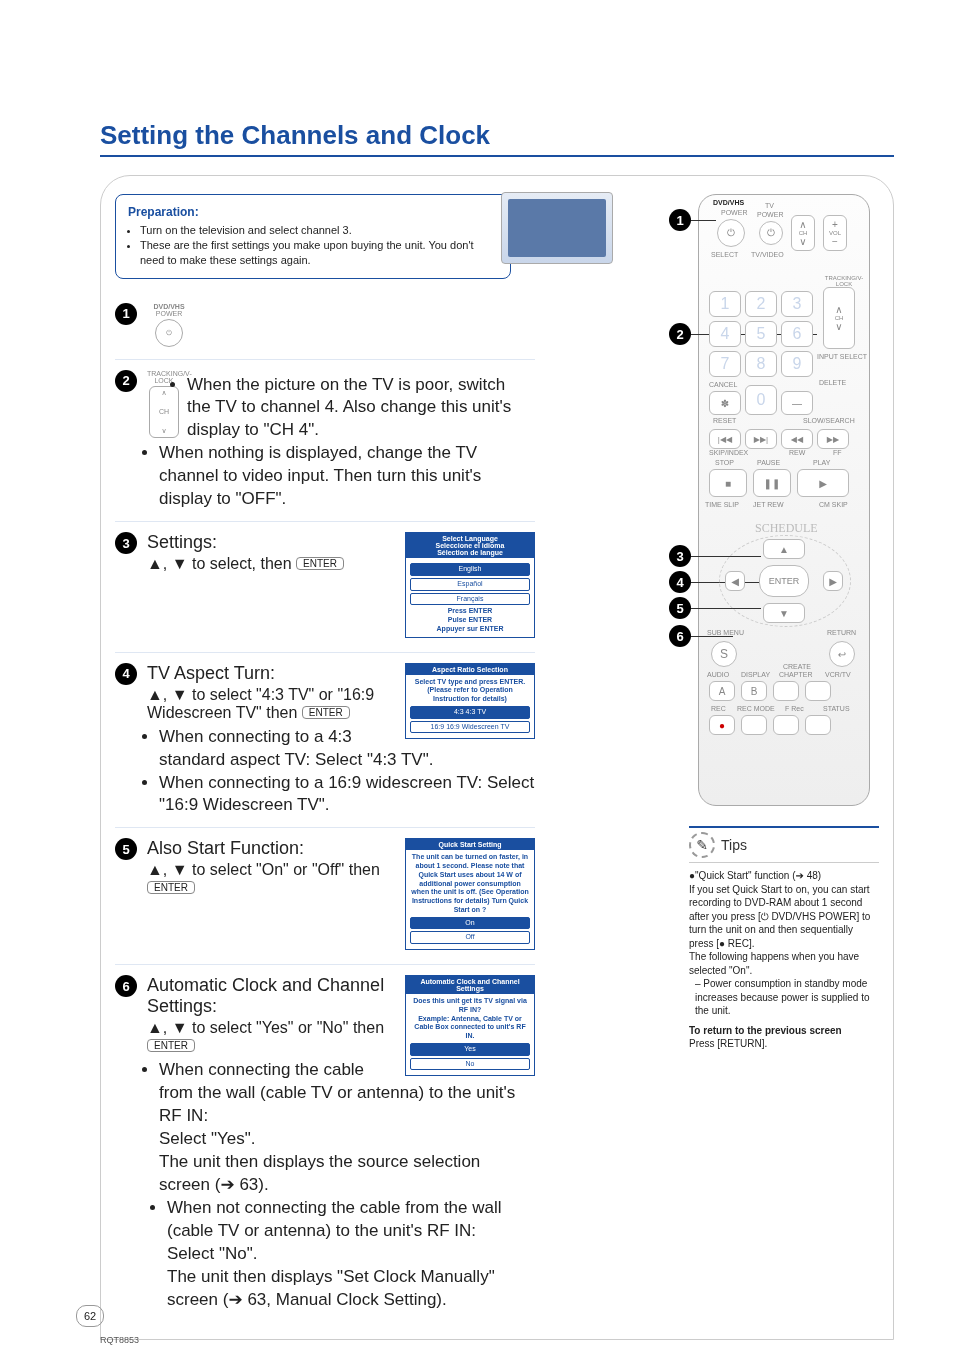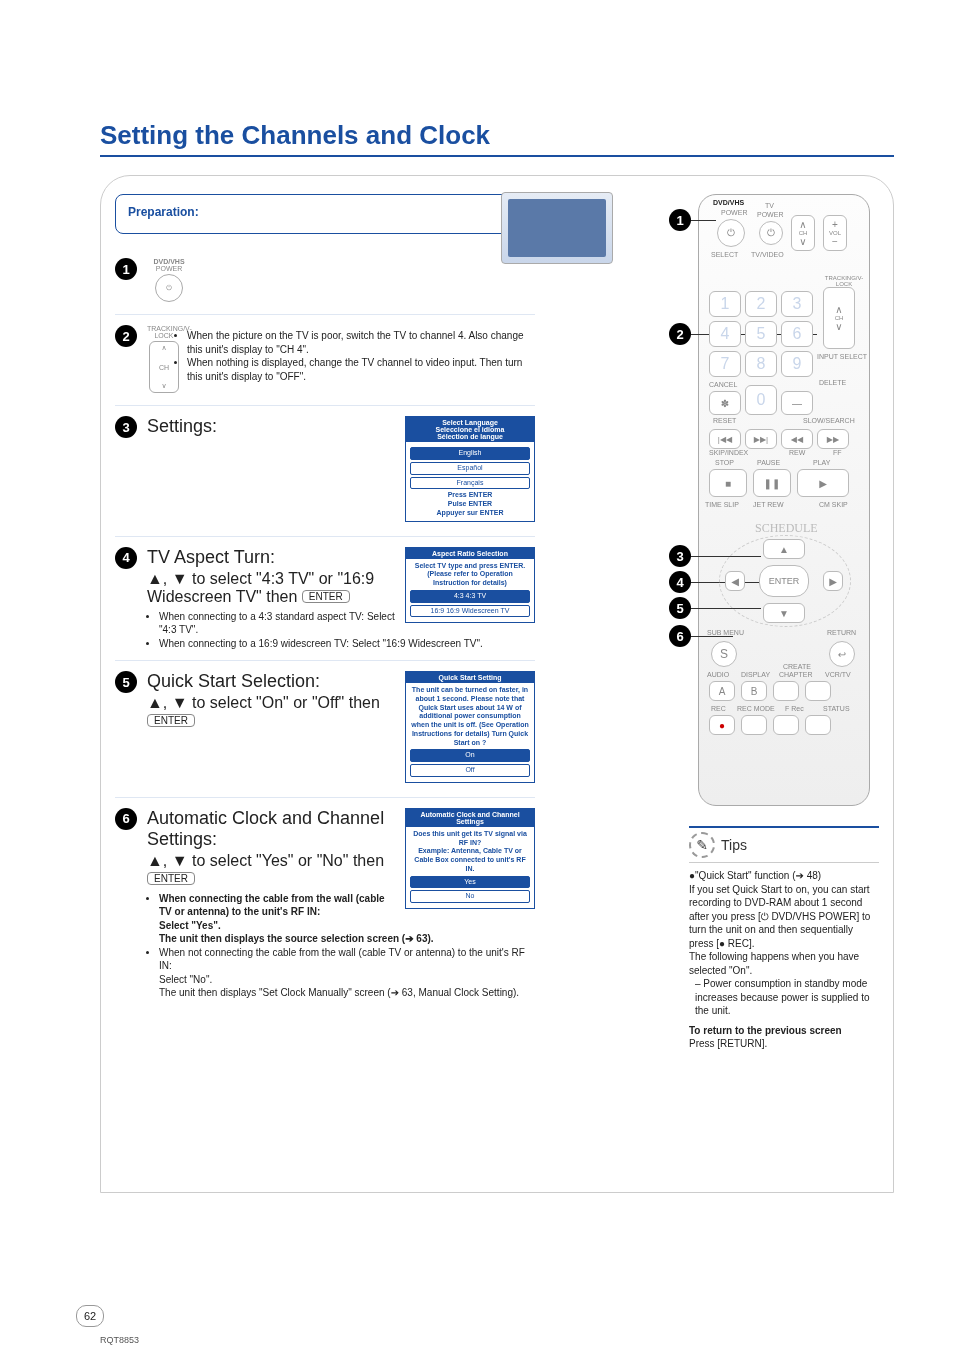--- a/index.html
+++ b/index.html
@@ -30,37 +30,41 @@
   .callout{position:absolute;left:-30px;width:22px;height:22px;border-radius:50%;background:#000;color:#fff;font-size:13px;font-weight:bold;display:flex;align-items:center;justify-content:center;}
   .callout .line{position:absolute;left:22px;height:1px;background:#333;}
   .tips{margin-top:20px;font-size:10px;line-height:1.35;}
   .tips-head{display:flex;align-items:center;gap:6px;border-top:2px solid #1a4fa0;border-bottom:1px solid #ccc;padding:4px 0;font-size:14px;color:#333;margin-bottom:6px;}
   .tips-icon{width:22px;height:22px;border:2px solid #999;border-radius:50%;border-style:dashed;display:flex;align-items:center;justify-content:center;}
   .pagenum{position:absolute;bottom:24px;left:76px;width:26px;height:20px;border:1px solid #999;border-radius:10px;display:flex;align-items:center;justify-content:center;font-size:11px;}
   .code{position:absolute;bottom:6px;left:100px;font-size:9px;color:#555;}
   .tvthumb{width:110px;height:70px;border:1px solid #aaa;background:linear-gradient(#e6ecf5,#c9d6ea);position:absolute;top:16px;left:400px;border-radius:4px;}
   .tvthumb:after{content:"";position:absolute;inset:6px;background:#5a79a8;border-radius:2px;}
   .arrow-sym{font-family:Arial;}
-  .bullets{margin:4px 0 0 0;padding:0 0 0 12px;font-size:10px;line-height:1.35;}
+  .bullets{margin:4px 0 0 0;padding:0 0 0 12px;font-size:17px;line-height:1.35;}
   .power-group{width:44px;text-align:center;font-size:7px;color:#888;float:left;margin-right:6px;}
   .power-btn{width:26px;height:26px;border:1px solid #aaa;border-radius:50%;margin:2px auto;display:flex;align-items:center;justify-content:center;}
   .track-group{width:34px;font-size:7px;color:#888;text-align:center;float:left;margin-right:6px;}
   .track-btn{width:28px;height:46px;border:1px solid #aaa;border-radius:6px;margin:2px auto;display:flex;flex-direction:column;align-items:center;justify-content:space-between;padding:2px 0;}
   .clearfix:after{content:"";display:block;clear:both;}
 </style>
 </head>
 <body>
 
 <div class="page">
   <div class="title">Setting the Channels and Clock</div>
 
   <div class="content">
 
     <div class="prep">
       <div class="prep-title">Preparation:</div>
+      <ul>
+        <li>Turn on the television and select channel 3.</li>
+        <li>These are the first settings you make upon buying the unit. You don't need to make these settings again.</li>
+      </ul>
     </div>
 
     <div class="tvthumb"></div>
 
     <div class="step first clearfix">
       <div class="step-num">1</div>
       <div class="step-body">
         <div class="power-group">
           <div style="font-weight:bold;">DVD/VHS</div>
           <div>POWER</div>
@@ -99,20 +103,23 @@
               <div class="osd-opt sel">English</div>
               <div class="osd-opt">Español</div>
               <div class="osd-opt">Français</div>
               <div style="white-space:pre-line;margin-top:2px;font-weight:bold;">Press ENTER
 Pulse ENTER
 Appuyer sur ENTER</div>
             </div>
           </div>
         </div>
         <div class="step-title"><span class="big">Settings:</span></div>
+        <div style="font-size:16px;">
+          <span class="arrow-sym">▲</span>, <span class="arrow-sym">▼</span><span> to select, then </span><span class="btn-lbl">ENTER</span>
+        </div>
       </div>
     </div>
 
     <div class="step">
       <div class="step-num">4</div>
       <div class="step-body">
         <div class="onscreen">
           <div class="osd">
             <div class="osd-head">Aspect Ratio Selection</div>
             <div class="osd-body">
@@ -140,21 +147,21 @@
         <div class="onscreen">
           <div class="osd">
             <div class="osd-head">Quick Start Setting</div>
             <div class="osd-body">
               <div style="white-space:pre-line;font-weight:bold;">The unit can be turned on faster, in about 1 second. Please note that Quick Start uses about 14 W of additional power consumption when the unit is off. (See Operation Instructions for details) Turn Quick Start on ?</div>
               <div class="osd-opt sel">On</div>
               <div class="osd-opt">Off</div>
             </div>
           </div>
         </div>
-        <div class="step-title"><span class="big">Quick Start Selection:</span></div>
+        <div class="step-title"><span class="big">Also Start Function:</span></div>
         <div style="font-size:16px;">
           <span class="arrow-sym">▲</span>, <span class="arrow-sym">▼</span><span> to select "On" or "Off"  then </span><span class="btn-lbl">ENTER</span>
         </div>
       </div>
     </div>
 
     <div class="step" style="width:420px;">
       <div class="step-num">6</div>
       <div class="step-body">
         <div class="onscreen">
@@ -166,24 +173,24 @@
               <div class="osd-opt sel">Yes</div>
               <div class="osd-opt">No</div>
             </div>
           </div>
         </div>
         <div class="step-title"><span class="big">Automatic Clock and Channel Settings:</span></div>
         <div style="font-size:16px;">
           <span class="arrow-sym">▲</span>, <span class="arrow-sym">▼</span><span> to select "Yes" or "No" then </span><span class="btn-lbl">ENTER</span>
         </div>
         <ul class="bullets">
-          <li style="white-space:pre-line;font-weight:bold;">When connecting the cable from the wall (cable TV or antenna) to the unit's RF IN:
+          <li style="white-space:pre-line;">When connecting the cable from the wall (cable TV or antenna) to the unit's RF IN:
 Select "Yes".
 The unit then displays the source selection screen (➔ 63).</li>
-          <li style="white-space:pre-line;">When not connecting the cable from the wall (cable TV or antenna) to the unit's RF IN:
+          <li style="white-space:pre-line;margin-left:8px;">When not connecting the cable from the wall (cable TV or antenna) to the unit's RF IN:
 Select "No".
 The unit then displays "Set Clock Manually" screen (➔ 63, Manual Clock Setting).</li>
         </ul>
       </div>
     </div>
 
     <div class="right-col">
       <div class="remote">
 
         <div class="callout" style="top:14px;">1<div class="line" style="width:25px;"></div></div>

